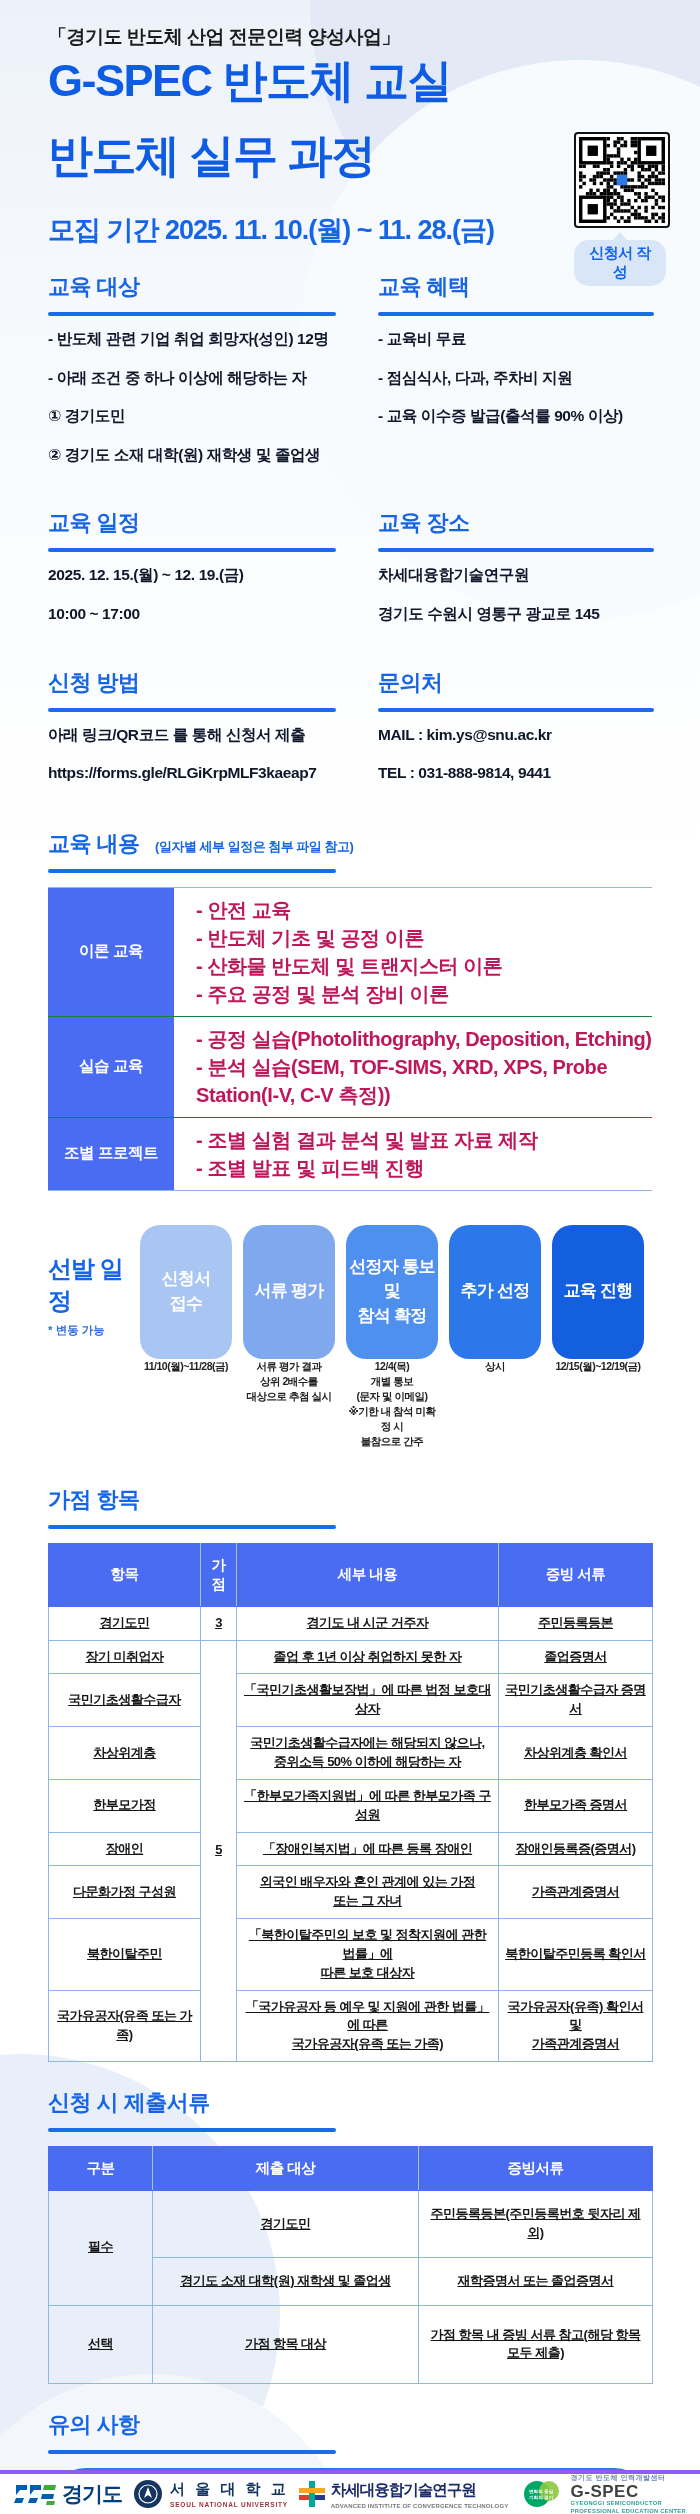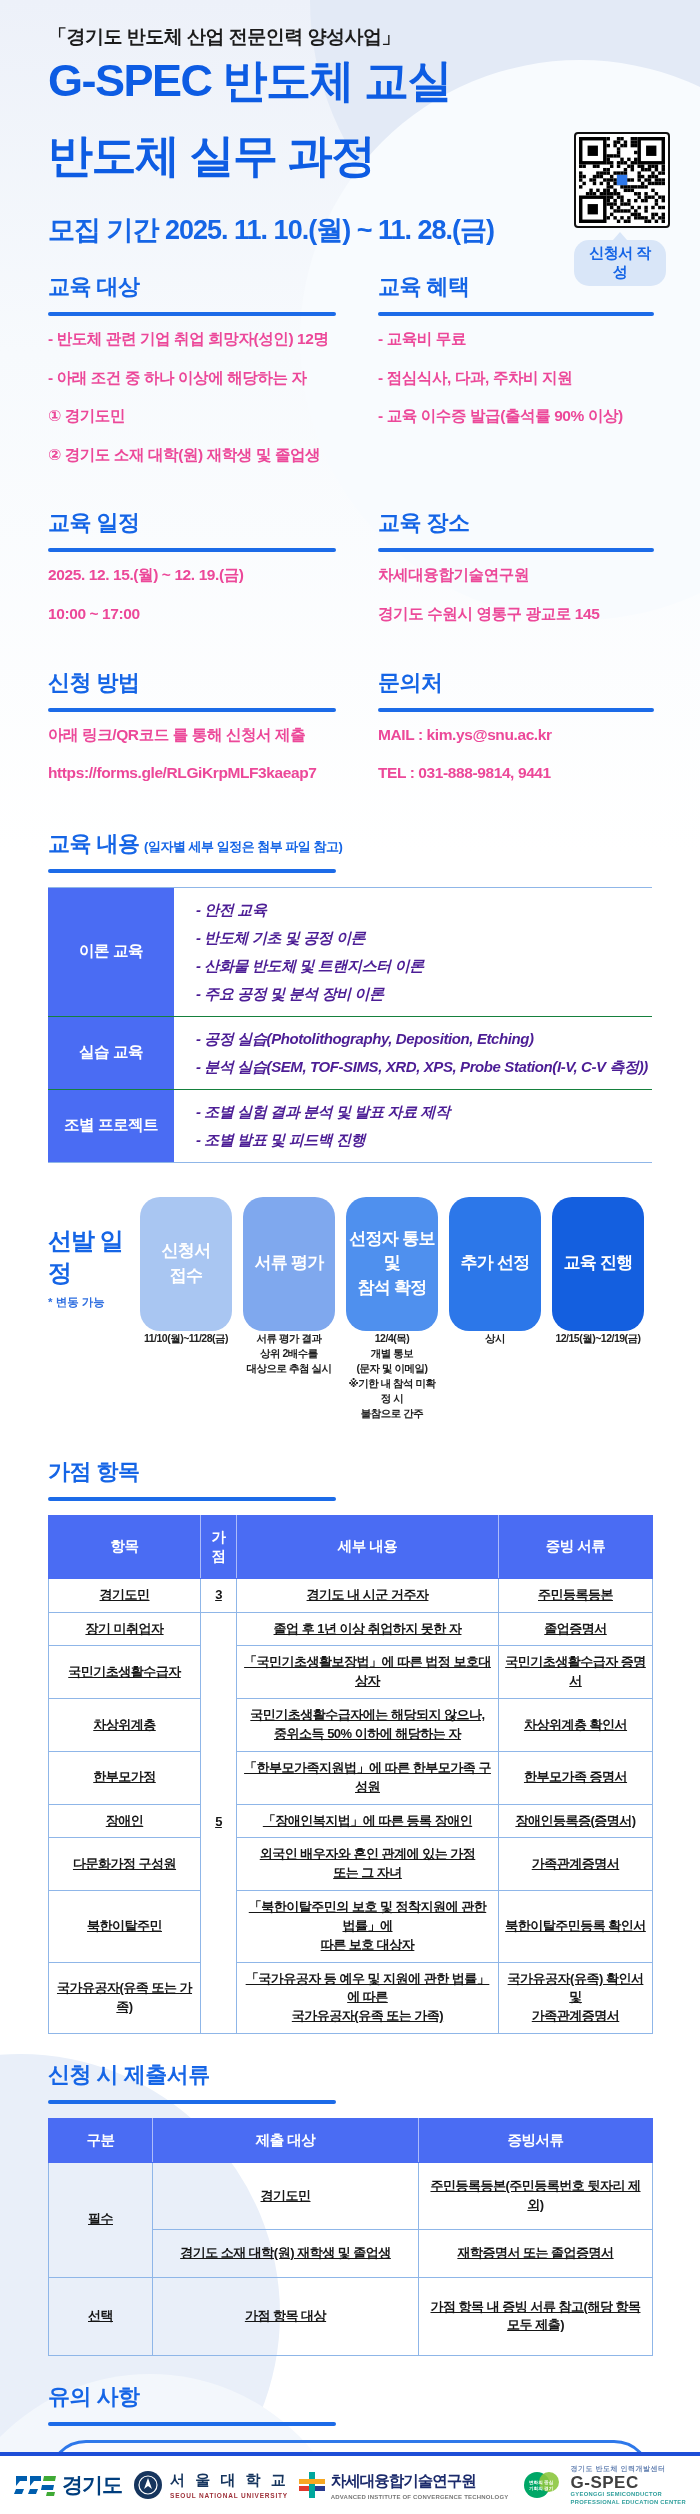--- a/index.html
+++ b/index.html
@@ -26,32 +26,32 @@
   .qr-wrap{position:absolute;top:132px;right:34px;width:92px;text-align:center;}
   .qr-box{width:86px;height:86px;background:#fff;border:2px solid #111;border-radius:4px;padding:3px;box-sizing:content-box;margin:0 auto;}
   .qr-box svg{width:100%;height:100%;display:block;}
   .qr-pointer{width:0;height:0;border-left:7px solid transparent;border-right:7px solid transparent;border-bottom:8px solid #d9e6f8;margin:4px auto 0;}
   .qr-pill{background:#d9e6f8;color:#1565e6;font-weight:800;font-size:15px;border-radius:15px;padding:4px 10px;display:inline-block;letter-spacing:-0.5px;}
 
   .two-col{display:grid;grid-template-columns:330px 1fr;margin-top:24px;}
   .info-title{font-size:22px;font-weight:800;color:#1565e6;letter-spacing:-0.5px;}
   .rule{height:4px;background:#1c6be8;border-radius:2px;margin:10px 0 14px 0;}
   .rule-l{width:288px;}.rule-r{width:276px;}
-  .info-item{font-size:15.5px;font-weight:700;color:#ec4899;letter-spacing:-0.4px;margin-bottom:20px;line-height:1.2;}
+  .info-item{font-size:15.5px;font-weight:700;color:#0f172a;letter-spacing:-0.4px;margin-bottom:20px;line-height:1.2;}
 
   .sec{margin-top:26px;}
-  .sec-note{font-size:13px;font-weight:800;color:#1565e6;margin-left:0;letter-spacing:-0.5px;}
+  .sec-note{font-size:13px;font-weight:800;color:#1565e6;margin-left:11px;letter-spacing:-0.5px;}
 
   
   .cur-table{width:604px;margin-top:2px;border-top:1px solid #8fb6e8;border-bottom:1px solid #8fb6e8;}
   .cur-row{display:flex;border-top:1px solid #15803d;}
   .cur-row:first-child{border-top:none;}
   .cur-label{width:126px;background:#4a6cf3;color:#fff;font-size:15.5px;font-weight:700;display:flex;align-items:center;justify-content:center;text-align:center;letter-spacing:-0.5px;border-right:2px solid #fff;}
   .cur-content{flex:1;padding:8px 0 8px 20px;}
-  .cur-line{font-size:15px;font-weight:700;color:#4c1d95;line-height:28px;letter-spacing:-0.4px;font-style:italic;}
+  .cur-line{font-size:20px;font-weight:700;color:#be185d;line-height:28px;letter-spacing:-0.4px;}
 
   
   .selection{position:relative;margin-top:34px;min-height:230px;}
   .sel-head{position:absolute;left:0;top:28px;width:90px;}
   .sel-title{font-size:24px;font-weight:800;color:#1565e6;letter-spacing:-1px;}
   .sel-note{font-size:11.5px;font-weight:800;color:#2f6fe0;margin-top:6px;}
   .steps{margin-left:92px;display:flex;gap:11px;}
   .step-card{width:92px;height:134px;border-radius:20px;display:flex;align-items:center;justify-content:center;text-align:center;color:#fff;font-size:17px;font-weight:800;line-height:1.45;white-space:pre-line;letter-spacing:-0.7px;}
   .s1{background:#a9c6f2;}.s2{background:#7fa8ee;}.s3{background:#4f90ee;}.s4{background:#2c77e9;}.s5{background:#145fdf;}
   .captions{margin-left:92px;display:flex;gap:11px;}
@@ -63,21 +63,21 @@
   table.blue-table th:last-child{border-right:1px solid #4a6cf3;}
   table.blue-table td{border:1px solid #8fb6e8;font-size:13px;font-weight:700;color:#161616;text-align:center;padding:7px 4px;letter-spacing:-0.5px;line-height:1.45;white-space:pre-line;text-decoration:underline;}
 
   
   .notice-box{margin-top:10px;border:3px solid #2e78ea;border-radius:38px;padding:20px 12px 18px 22px;background:rgba(255,255,255,0.55);}
   .notice-line{font-size:14.5px;font-weight:700;color:#141414;line-height:26px;letter-spacing:-0.8px;white-space:nowrap;}
   .notice-line.indent{padding-left:13px;}
   .notice-line .u{text-decoration:underline;text-decoration-thickness:1.5px;text-underline-offset:3px;}
 
   
-  .footer{position:absolute;left:0;bottom:0;width:700px;height:62px;background:#ffffff;border-top:4px solid #1d4ed8;display:flex;align-items:center;justify-content:space-between;padding:0 14px;box-sizing:border-box;}
+  .footer{position:absolute;left:0;bottom:0;width:700px;height:44px;background:#ffffff;border-top:4px solid #8b5cf6;display:flex;align-items:center;justify-content:space-between;padding:0 14px;box-sizing:border-box;}
   .logo{display:flex;align-items:center;gap:6px;}
   .logo-col{display:flex;flex-direction:column;justify-content:center;}
   .gg-text{font-size:21px;font-weight:800;color:#003e7e;letter-spacing:-1px;}
   .snu-text{font-size:15px;font-weight:800;color:#16355e;letter-spacing:3px;}
   .snu-sub{font-size:6.5px;font-weight:700;color:#9e3039;letter-spacing:0.8px;margin-top:2px;}
   .aict-text{font-size:15.5px;font-weight:800;color:#1b2a6b;letter-spacing:-1px;}
   .aict-sub{font-size:6px;font-weight:700;color:#777;letter-spacing:0.2px;margin-top:2px;}
   .gspec-tag{font-size:7px;font-weight:800;color:#6b87b5;letter-spacing:0.5px;}
   .gspec-text{font-size:17px;font-weight:900;color:#404040;letter-spacing:0.5px;line-height:1.05;}
   .gspec-sub{font-size:5.8px;font-weight:700;color:#2e9e9b;letter-spacing:0.3px;white-space:pre-line;line-height:1.3;}

